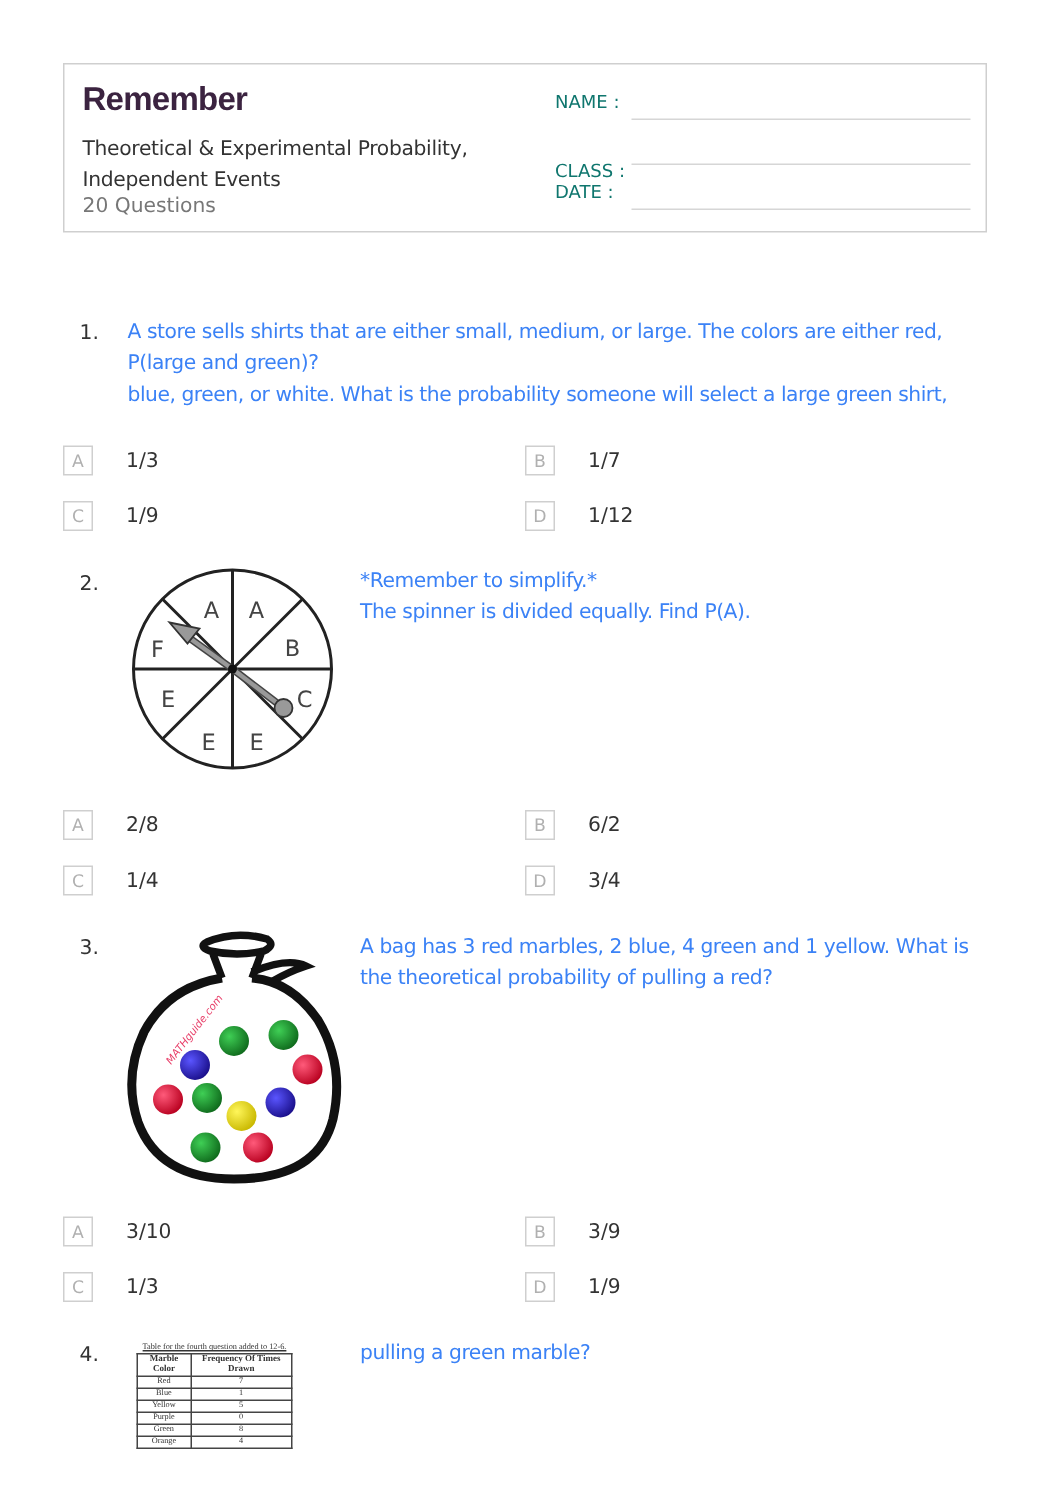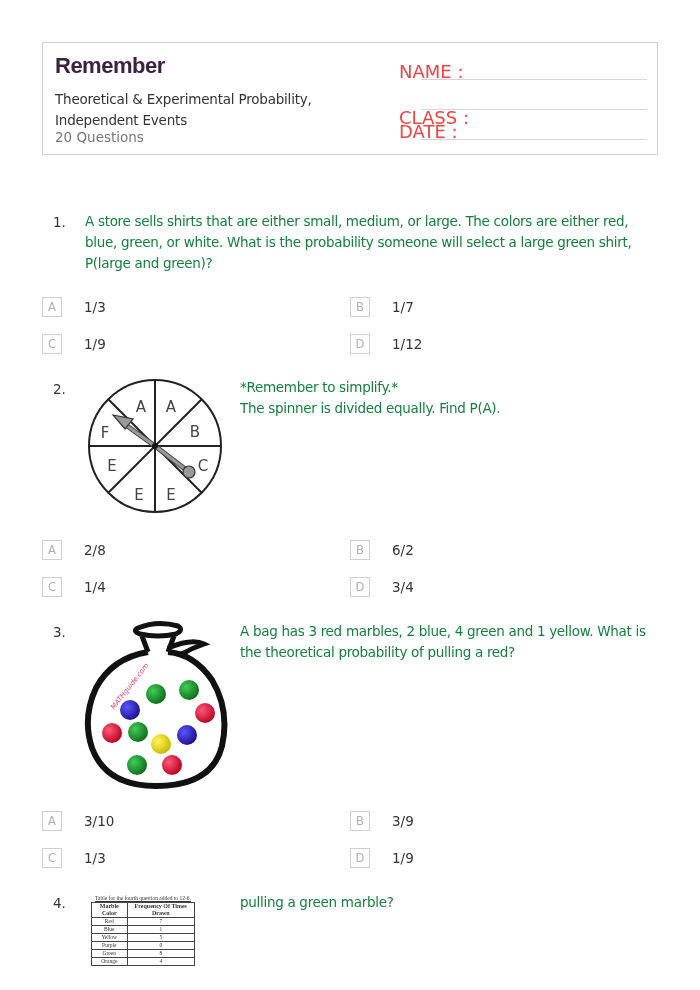--- a/index.html
+++ b/index.html
@@ -16,31 +16,31 @@
     color: #3b2340; letter-spacing: -0.5px;
   }
   .title-line {
     position: absolute; left: 12px; font-size: 13.5px; color: #333;
     letter-spacing: -0.2px;
   }
   .t1 { top: 48px; }
   .t2 { top: 69px; }
   .qcount { position: absolute; left: 12px; top: 86px; font-size: 13.5px; color: #777; }
 
-  .field-label { position: absolute; left: 327px; font-size: 18px; color: #ef4444; margin-left: 29px; }
+  .field-label { position: absolute; left: 327px; font-size: 12px; color: #0f766e; }
   .field-line { position: absolute; left: 378px; width: 226px; height: 1px; background: #d6d6d6; }
   .f-name { top: 18px; }
   .f-class { top: 64px; }
   .f-date { top: 78px; }
   .l-name { top: 36px; }
   .l-class { top: 66px; }
   .l-date { top: 96px; }
 
   .qnum { position: absolute; left: 53px; font-size: 13.5px; color: #333; }
-  .qtext { position: absolute; font-size: 13.5px; color: #15803d; line-height: 21px; letter-spacing: -0.3px; }
+  .qtext { position: absolute; font-size: 13.5px; color: #3b82f6; line-height: 21px; letter-spacing: -0.3px; }
 
   .option { position: absolute; display: flex; align-items: center; }
   .opt-box {
     width: 20px; height: 20px; border: 1px solid #cfcfcf;
     font-size: 11.5px; color: #b0b0b0; display: flex; align-items: center; justify-content: center;
     font-family: "DejaVu Sans", sans-serif;
   }
   .opt-text { margin-left: 22px; font-size: 13.5px; color: #333; }
   .colA { left: 42px; }
   .colB { left: 350px; }
@@ -70,22 +70,22 @@
   <div class="field-line l-name"></div>
   <div class="field-label f-class">CLASS :</div>
   <div class="field-line l-class"></div>
   <div class="field-label f-date">DATE  :</div>
   <div class="field-line l-date"></div>
 </div>
 
 <div class="qnum" style="top:214px;">1.</div>
 <div class="qtext" style="left:85px; top:211px; width:580px;">
   <div>A store sells shirts that are either small, medium, or large. The colors are either red,</div>
+  <div>P(large and green)?</div>
   <div>blue, green, or white. What is the probability someone will select a large green shirt,</div>
-  <div>P(large and green)?</div>
 </div>
 
 <div class="option colA" style="top:297px;">
   <div class="opt-box">A</div>
   <div class="opt-text">1/3</div>
 </div>
 <div class="option colB" style="top:297px;">
   <div class="opt-box">B</div>
   <div class="opt-text">1/7</div>
 </div>

